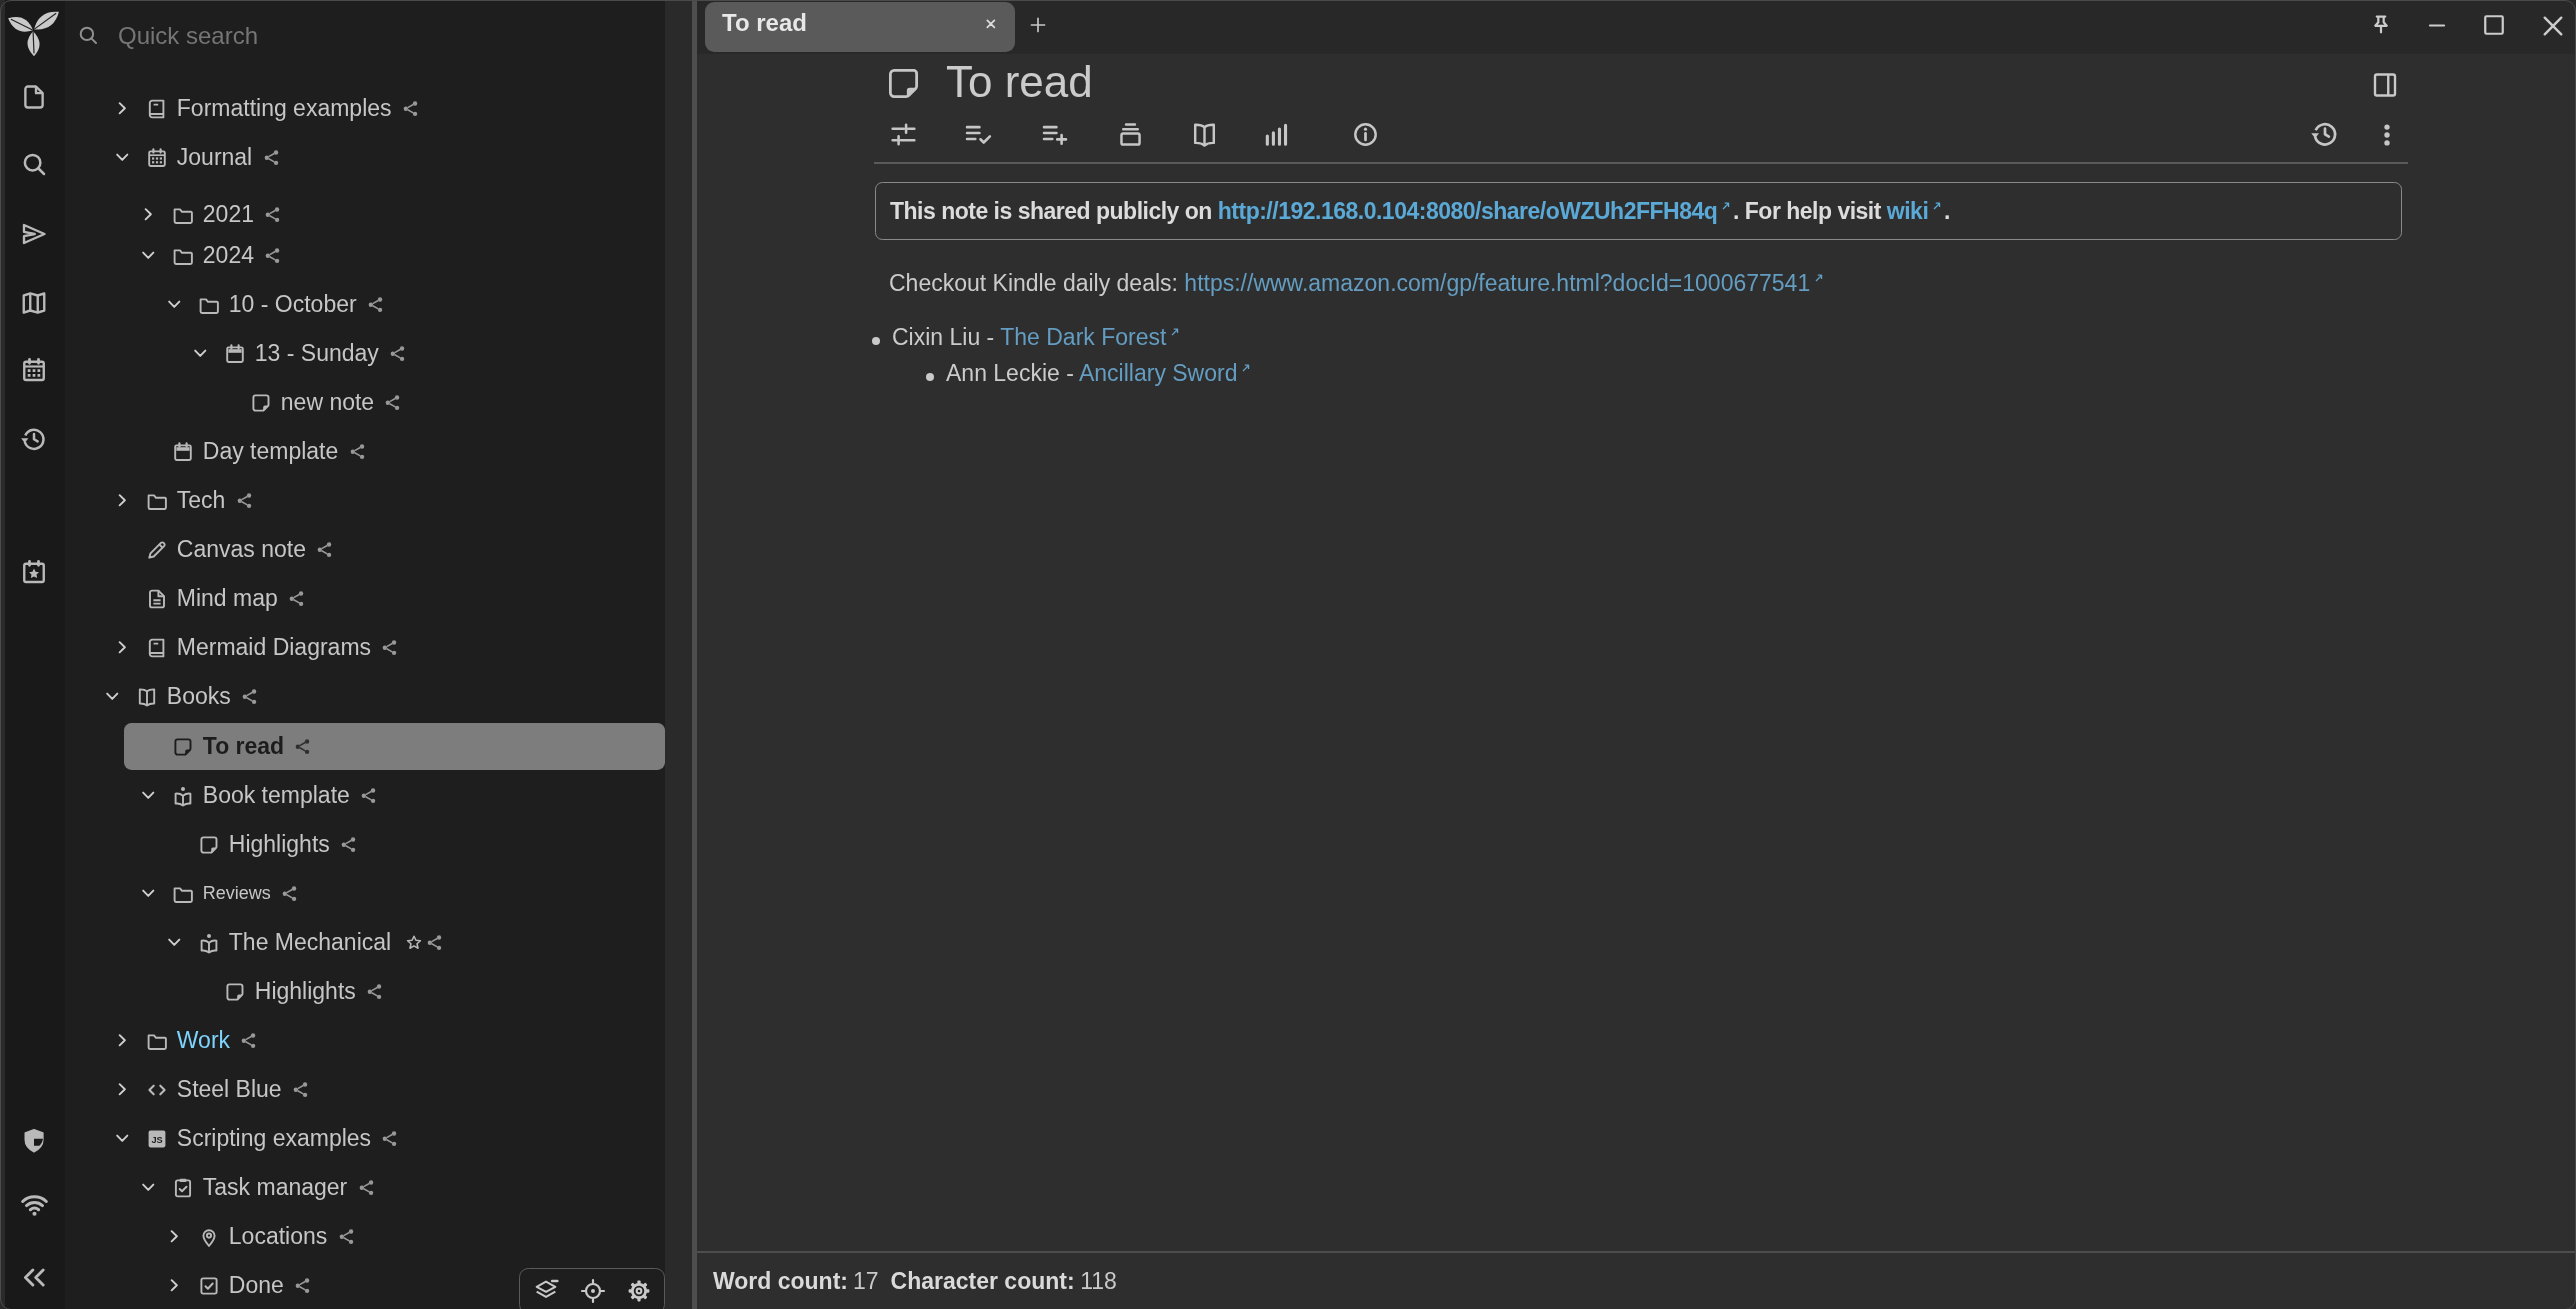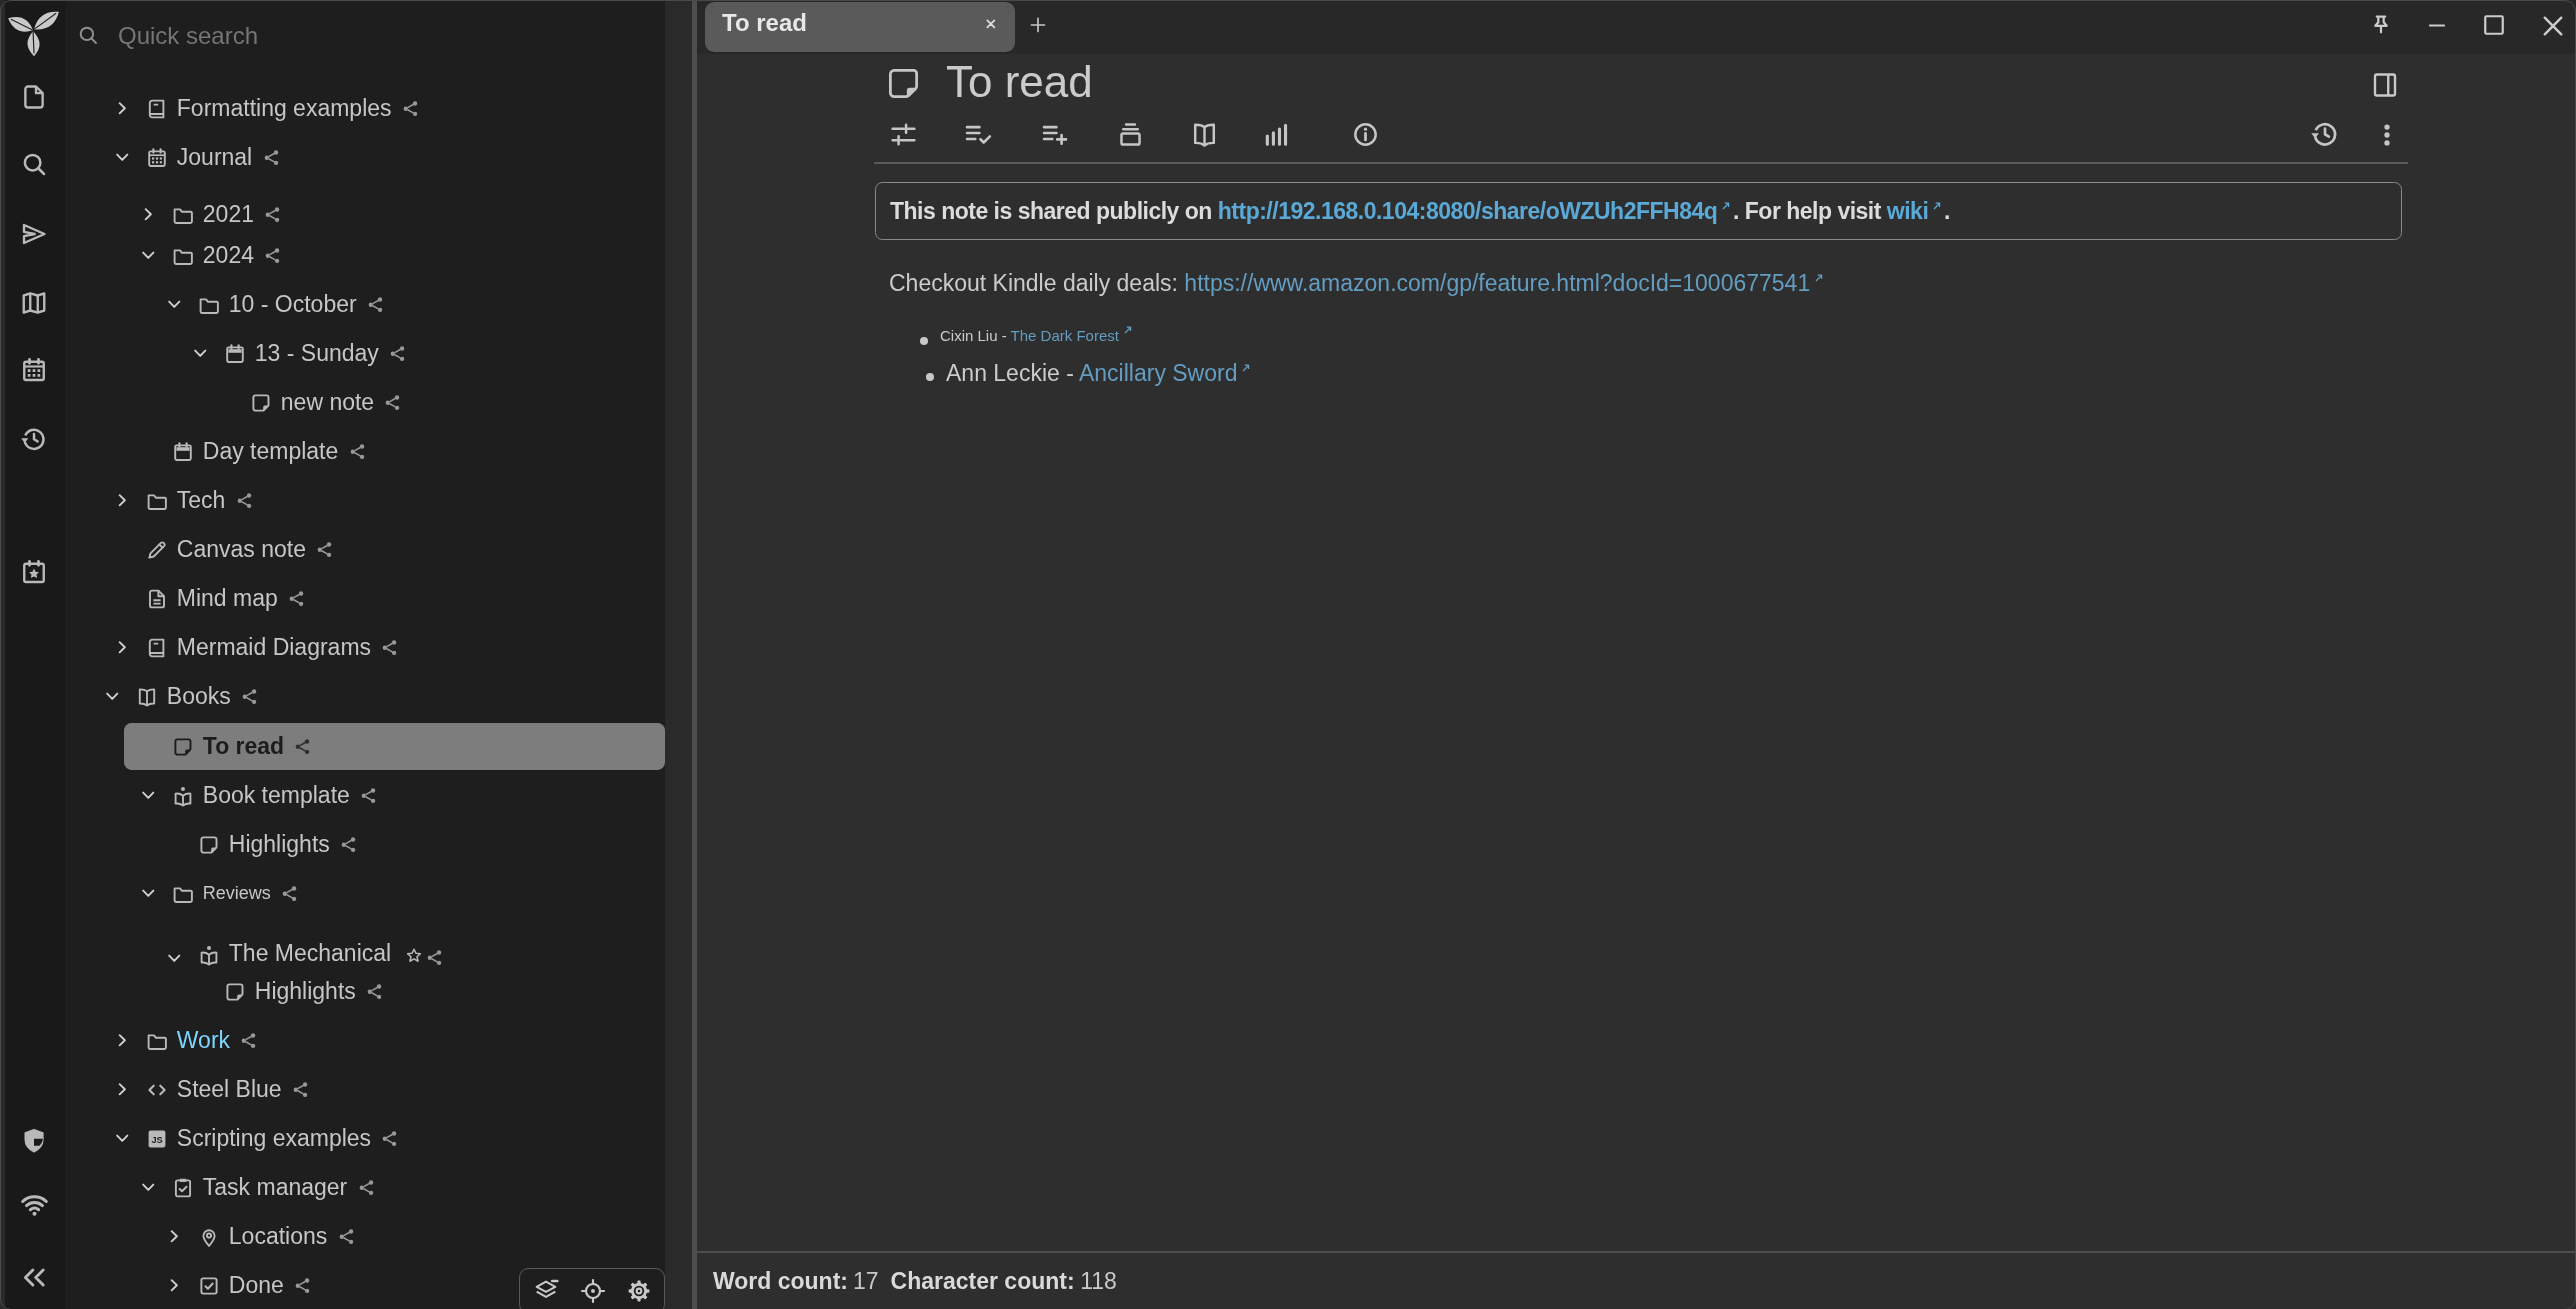--- a/index.html
+++ b/index.html
@@ -422,21 +422,21 @@
         <span style="display:inline-block;width:9.3px"></span>
         <svg style="display:inline-block;vertical-align:middle;width:19.4px;height:19.4px" viewBox="0 0 24 24">
           <circle cx="17.4" cy="5.6" r="2.7" fill="#999999"></circle>
           <circle cx="6" cy="12" r="2.7" fill="#999999"></circle>
           <circle cx="17.4" cy="18.4" r="2.7" fill="#999999"></circle>
           <path d="M8.3 10.7 L15.2 6.8 M8.3 13.3 L15.2 17.2" stroke="#999999" stroke-width="1.9" fill="none"></path>
         </svg>
       </div>
     </div>
 <div class="abs" style="left:65px;top:918px;width:600px;height:49px">
-      <div class="abs" style="left:100px;top:0;height:49px;display:flex;align-items:flex-end">
+      <div class="abs" style="left:100px;top:0;height:49px;display:flex;align-items:center">
         <svg style="display:inline-block;vertical-align:middle;width:18.5px;height:18.5px" viewBox="0 0 24 24">
           <path d="M5.4 8.6 L12 15.4 L18.6 8.6" fill="none" stroke="#cfcfcf" stroke-width="2.5" stroke-linecap="round" stroke-linejoin="round"></path>
         </svg>
         <span style="display:inline-block;width:13px"></span>
         <svg style="display:inline-block;vertical-align:middle;width:24px;height:24px" viewBox="0 0 24 24">
           <circle cx="12" cy="4.9" r="2" fill="#b9b9b9"></circle>
           <path d="M4.6 9.7 C7.1 9.3 9.8 10 12 11.7 C14.2 10 16.9 9.3 19.4 9.7 V19.6 C16.9 19.2 14.2 19.9 12 21.6 C9.8 19.9 7.1 19.2 4.6 19.6 Z" fill="none" stroke="#b9b9b9" stroke-width="1.9" stroke-linejoin="round"></path>
           <path d="M12 11.7 V21.6" stroke="#b9b9b9" stroke-width="1.9"></path>
         </svg>
         <span style="display:inline-block;width:8.3px"></span>
@@ -704,21 +704,21 @@
 <div class="abs" style="left:874px;top:162px;width:1534px;height:1.9px;background:#5a5a5a"></div>
 <div class="abs" style="left:875px;top:182px;width:1527px;height:58px;border:1.9px solid #8a8a8a;border-radius:7.4px"></div>
 <div class="abs" style="left:890px;top:198px;font-size:23px;letter-spacing:-0.5px;font-weight:bold;color:#dcdcdc;white-space:nowrap">This note is shared publicly on <span style="color:#5aa9d6">http://192.168.0.104:8080/share/oWZUh2FFH84q</span><svg style="display:inline-block;vertical-align:middle;margin:0 0.9px 14px 2.8px;width:12px;height:12px" viewBox="0 0 24 24">
         <path d="M6 18 L17 7 M9.5 6.2 h7.6 v7.6" fill="none" stroke="#5aa9d6" stroke-width="2.6" stroke-linejoin="round"></path>
       </svg>. For help visit <span style="color:#5aa9d6">wiki</span><svg style="display:inline-block;vertical-align:middle;margin:0 0.9px 14px 2.8px;width:12px;height:12px" viewBox="0 0 24 24">
         <path d="M6 18 L17 7 M9.5 6.2 h7.6 v7.6" fill="none" stroke="#5aa9d6" stroke-width="2.6" stroke-linejoin="round"></path>
       </svg>.</div>
 <div class="abs" style="left:889px;top:270px;font-size:23px;color:#cbcbcb;white-space:nowrap">Checkout Kindle daily deals: <span style="color:#649dc2">https://www.amazon.com/gp/feature.html?docId=1000677541</span><svg style="display:inline-block;vertical-align:middle;margin:0 0.9px 14px 2.8px;width:12px;height:12px" viewBox="0 0 24 24">
         <path d="M6 18 L17 7 M9.5 6.2 h7.6 v7.6" fill="none" stroke="#649dc2" stroke-width="2.6" stroke-linejoin="round"></path>
       </svg></div>
-<div class="abs" style="left:940px;top:324px;font-size:15px;color:#cbcbcb;white-space:nowrap"><span class="abs" style="left:-20.4px;top:13px;width:8.3px;height:8.3px;border-radius:50%;background:#c9c9c9"></span>Cixin Liu - <span style="color:#649dc2">The Dark Forest</span><svg style="display:inline-block;vertical-align:middle;margin:0 0.9px 14px 2.8px;width:12px;height:12px" viewBox="0 0 24 24">
+<div class="abs" style="left:892px;top:324px;font-size:23px;color:#cbcbcb;white-space:nowrap"><span class="abs" style="left:-20.4px;top:13px;width:8.3px;height:8.3px;border-radius:50%;background:#c9c9c9"></span>Cixin Liu - <span style="color:#649dc2">The Dark Forest</span><svg style="display:inline-block;vertical-align:middle;margin:0 0.9px 14px 2.8px;width:12px;height:12px" viewBox="0 0 24 24">
         <path d="M6 18 L17 7 M9.5 6.2 h7.6 v7.6" fill="none" stroke="#649dc2" stroke-width="2.6" stroke-linejoin="round"></path>
       </svg></div>
 <div class="abs" style="left:946px;top:360px;font-size:23px;color:#cbcbcb;white-space:nowrap"><span class="abs" style="left:-20.4px;top:13px;width:8.3px;height:8.3px;border-radius:50%;background:#c9c9c9"></span>Ann Leckie - <span style="color:#649dc2">Ancillary Sword</span><svg style="display:inline-block;vertical-align:middle;margin:0 0.9px 14px 2.8px;width:12px;height:12px" viewBox="0 0 24 24">
         <path d="M6 18 L17 7 M9.5 6.2 h7.6 v7.6" fill="none" stroke="#649dc2" stroke-width="2.6" stroke-linejoin="round"></path>
       </svg></div>
 <div class="abs" style="left:697px;top:1251px;width:1879px;height:1.9px;background:#4d4d4d"></div>
 <div class="abs" style="left:713px;top:1268px;font-size:23px;color:#c9c9c9"><b style="color:#dadada">Word count:</b><span style="margin-left:5px">17</span><b style="color:#dadada;margin-left:12px">Character count:</b><span style="margin-left:5.6px">118</span></div>
 <div class="abs" style="left:0;top:0;width:2576px;height:1310px;border:1.9px solid #4a4a4a;border-radius:11px;pointer-events:none"></div>
 </div>
 

